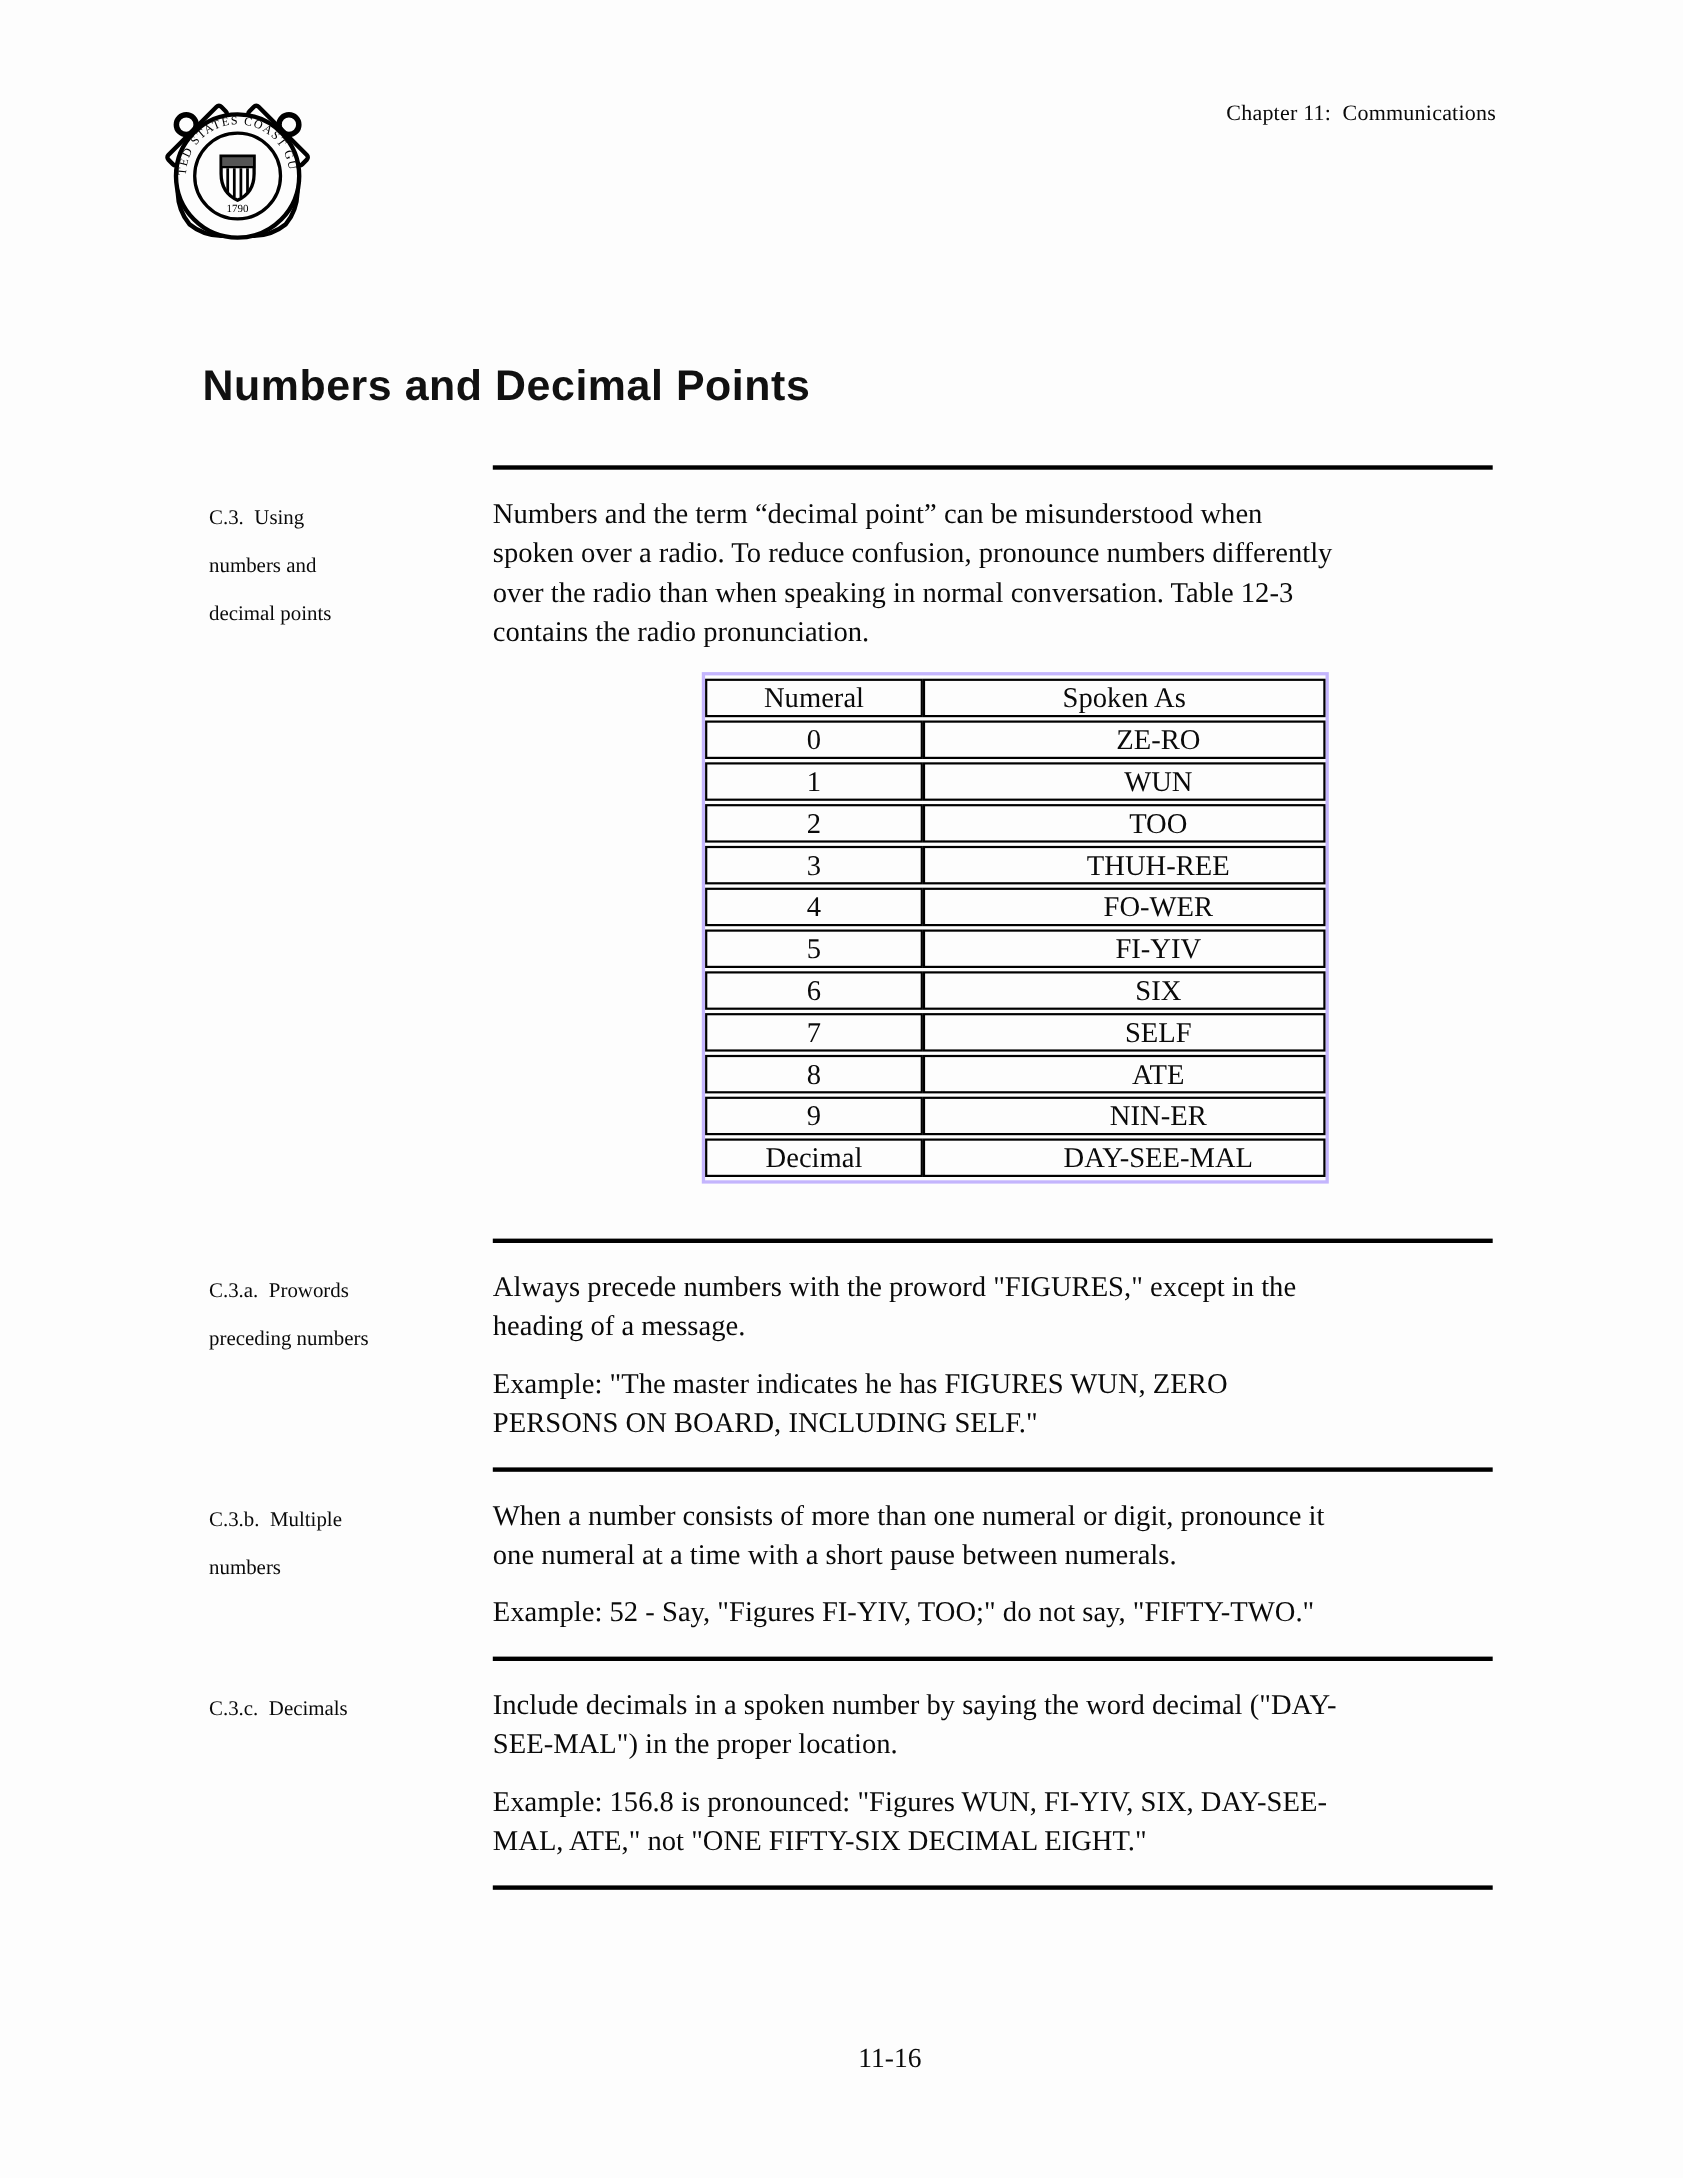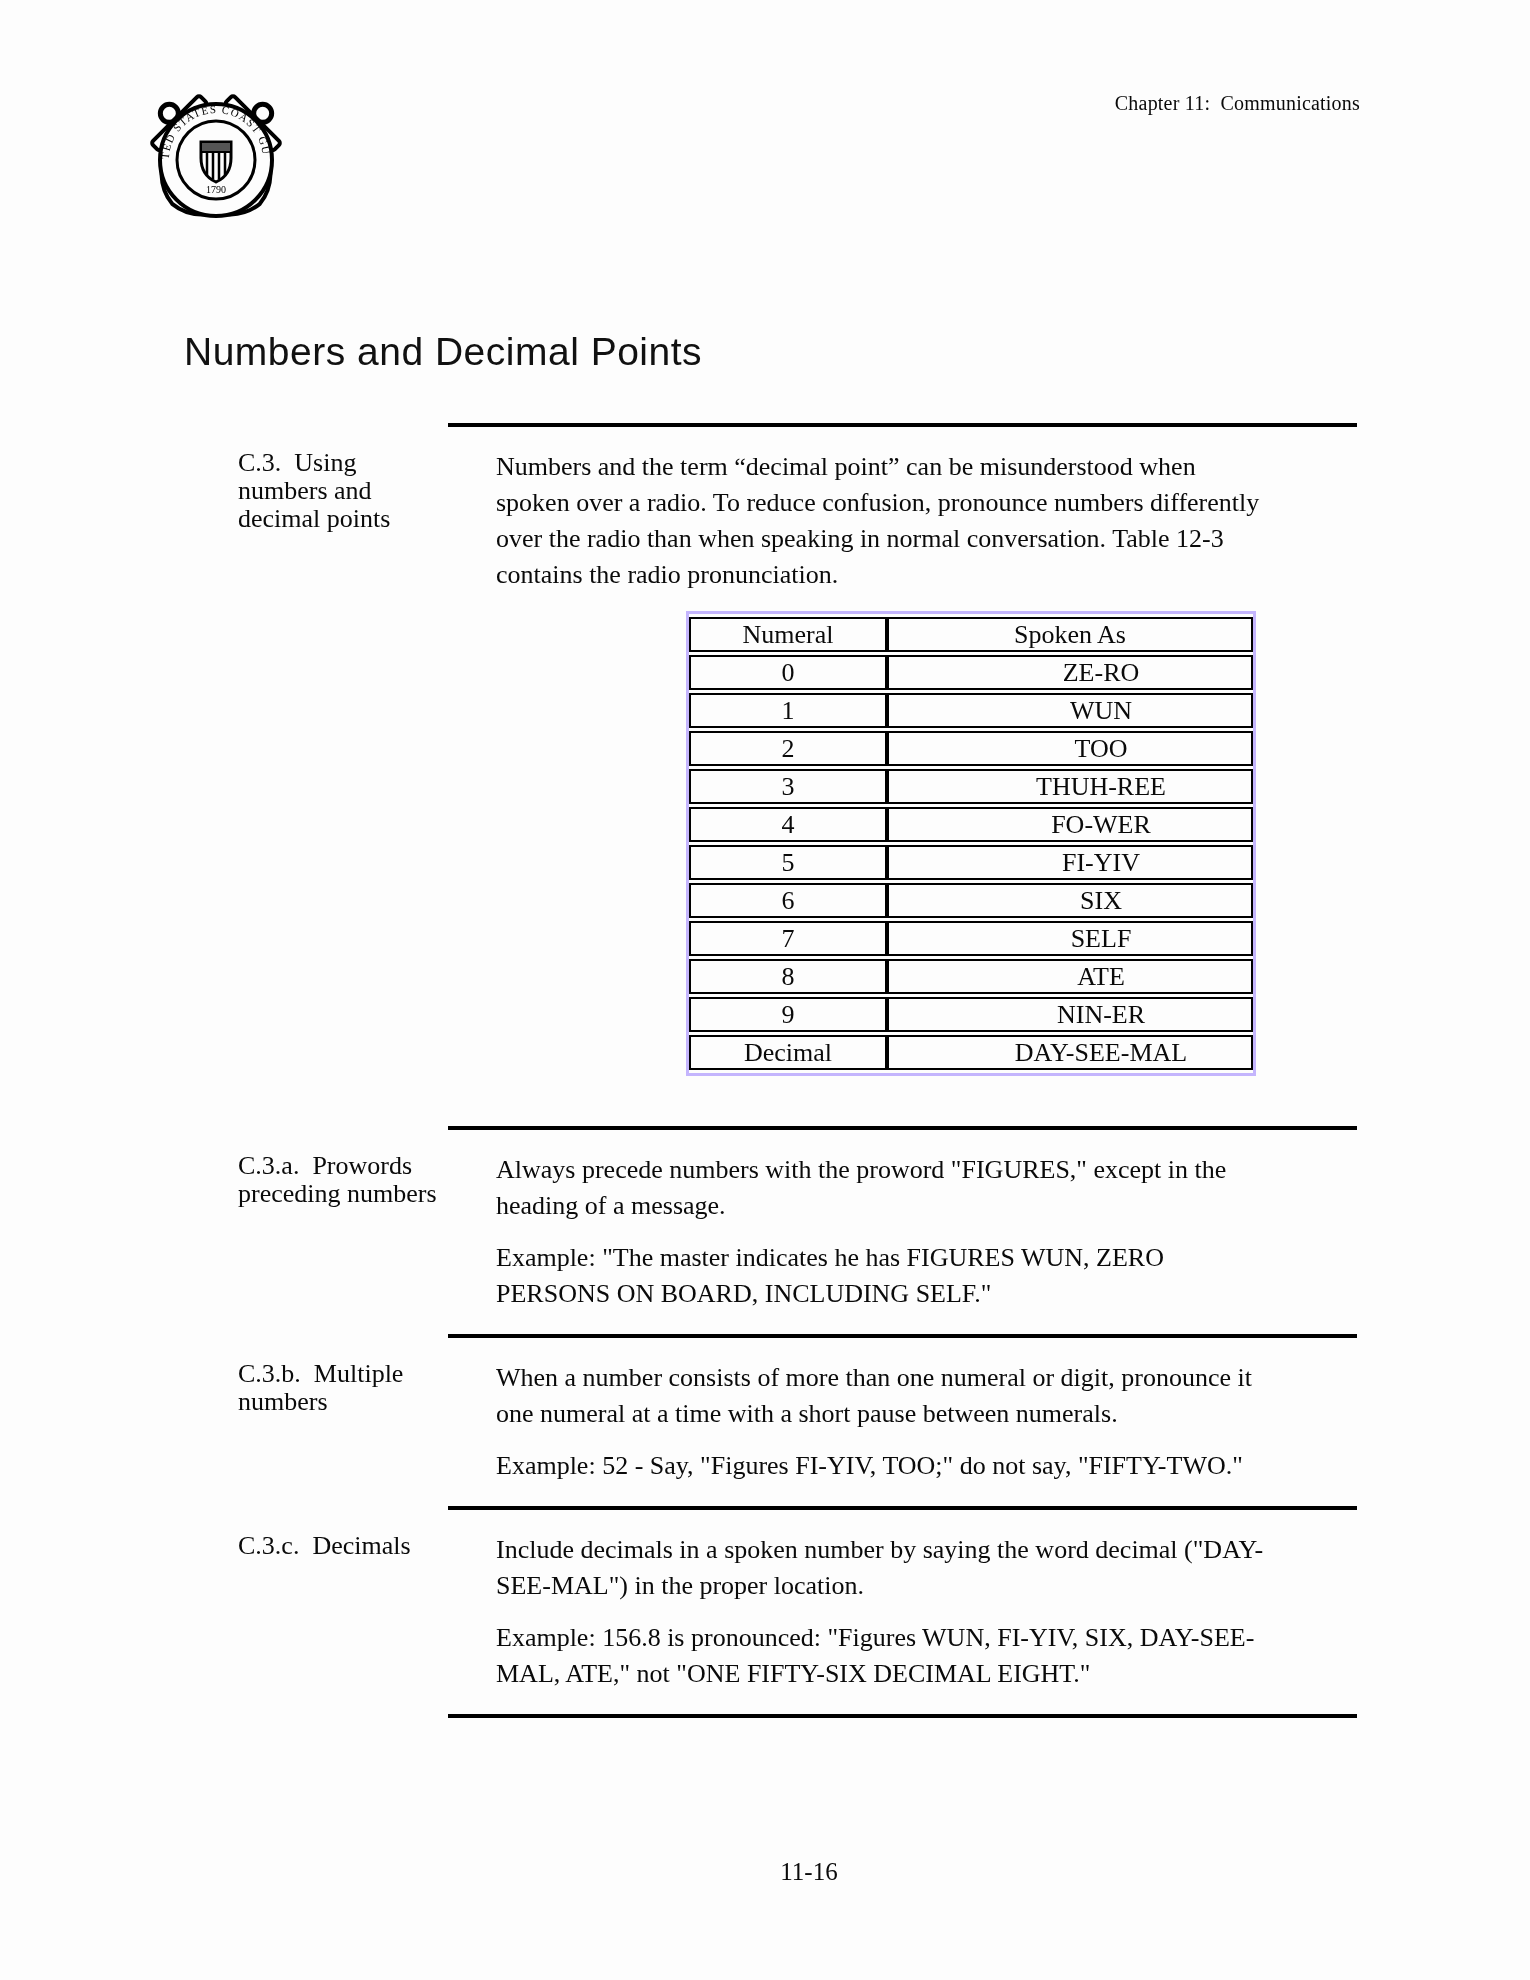--- a/index.html
+++ b/index.html
@@ -9,31 +9,30 @@
     font-family:"Liberation Serif","DejaVu Serif",serif;
   }
   .logo { position:absolute; left:130px; top:68px; width:172px; height:180px; }
   .chapter {
     position:absolute; top:92px; right:170px;
     font-size:20px; white-space:pre; letter-spacing:0.2px;
   }
   .content { position:absolute; left:190px; top:330px; width:1170px; }
   .title {
     font-family:"Liberation Sans","DejaVu Sans",sans-serif;
-    font-size:39px; font-weight:normal; letter-spacing:0.5px;
+    font-size:39px; font-weight:bold; letter-spacing:0.5px;
     margin:0 0 0 -6px; color:#111;
   }
   .rule { height:4px; background:#000; margin:22px 0 0 258px; width:909px; }
   .rule.first { margin-top:49px; }
   .rule.after-table { margin-top:50px; }
   .section { display:flex; margin-top:22px; }
   .label {
-    width:258px; flex:0 0 258px; font-size:26px; line-height:28px;
+    width:258px; flex:0 0 258px; font-size:19px; line-height:44px;
     white-space:pre;
-    margin-left:48px;
   }
   .body { width:909px; font-size:26px; line-height:36px; }
   .para { white-space:pre; margin:0; }
   .para + .para { margin-top:16px; }
   table.pron {
     margin:18px 0 0 190px; border-collapse:separate; border-spacing:0 3px;
     border:3px solid #c4b5fd; background:#fdfdfd;
   }
   table.pron th, table.pron td {
     border:2px solid #000; font-size:26px; font-weight:normal;

